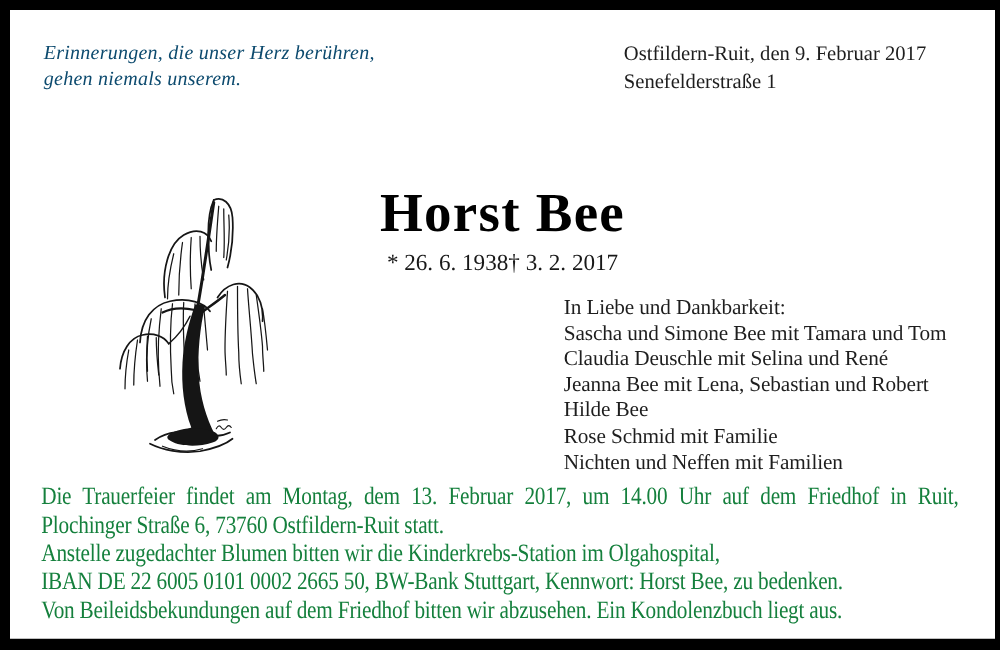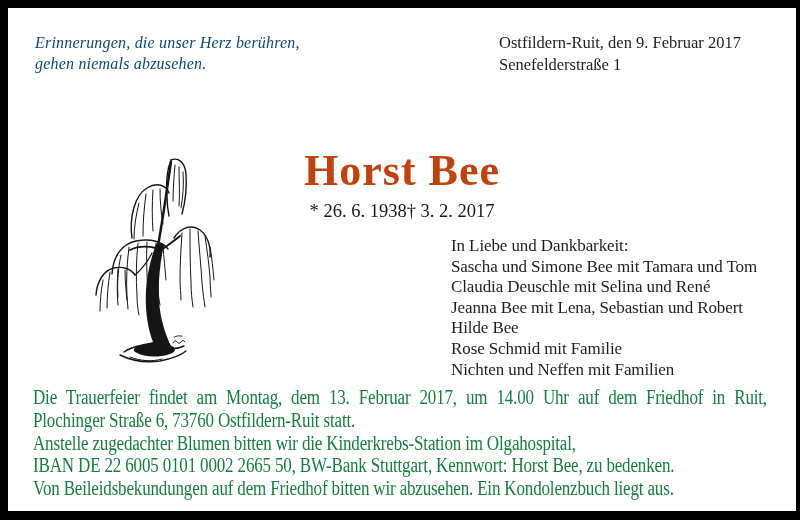--- a/index.html
+++ b/index.html
@@ -24,21 +24,21 @@
     font-size:16.5px; line-height:21.5px;
   }
   .intro {
     left:27px; top:84px; width:731px;
     font-size:16px; line-height:22px;
   }
   .fill-line { text-align:justify; text-align-last:justify; }
 
   .name-row { left:0; top:140px; width:100%; text-align:center; }
   .deceased-name {
-    font-weight:bold; font-size:44px; line-height:46px; color:#c2410c;
+    font-weight:bold; font-size:44px; line-height:46px; color:#000000;
     letter-spacing:1px;
   }
   .dates-row {
     left:0; top:192px; width:100%;
     display:flex; justify-content:center; 
     font-size:18.5px; line-height:22px; color:#181818;
   }
 
   .tree { left:82px; top:148px; width:126px; height:208px; }
 
@@ -59,21 +59,21 @@
   }
   .cond.fill-line { white-space:normal; }
 </style>
 </head>
 <body>
 
 <div class="paper">
 
   <div class="abs epigraph">
     <div>Erinnerungen, die unser Herz berühren,</div>
-    <div>gehen niemals abzusehen.</div>
+    <div>gehen niemals unserem.</div>
   </div>
 
   <div class="abs dateline">
     <div>Ostfildern-Ruit, den 9. Februar 2017</div>
     <div>Senefelderstraße 1</div>
   </div>
 
 
   <div class="abs name-row">
     <span class="deceased-name">Horst Bee</span>

